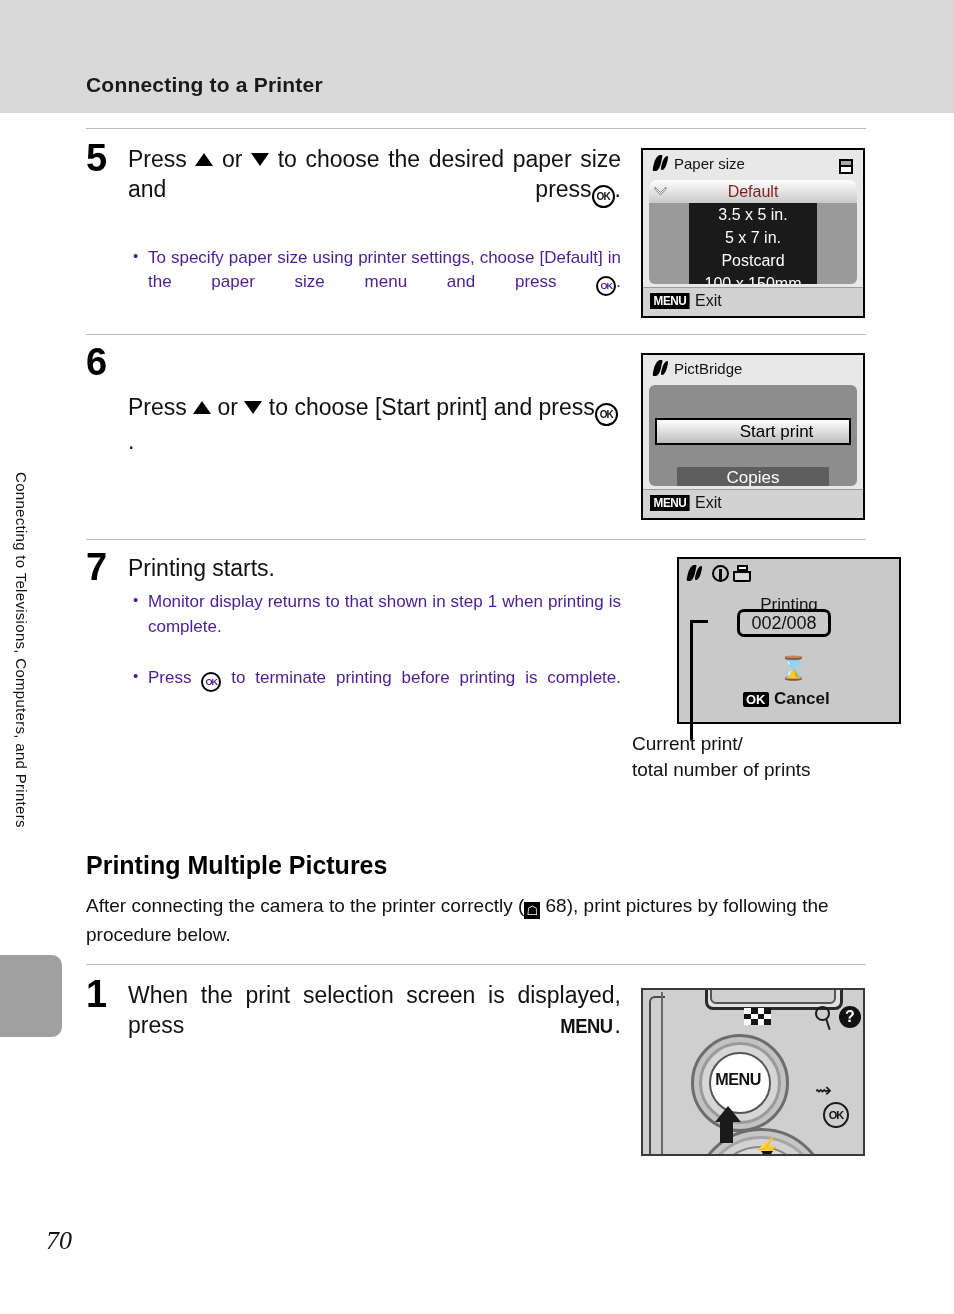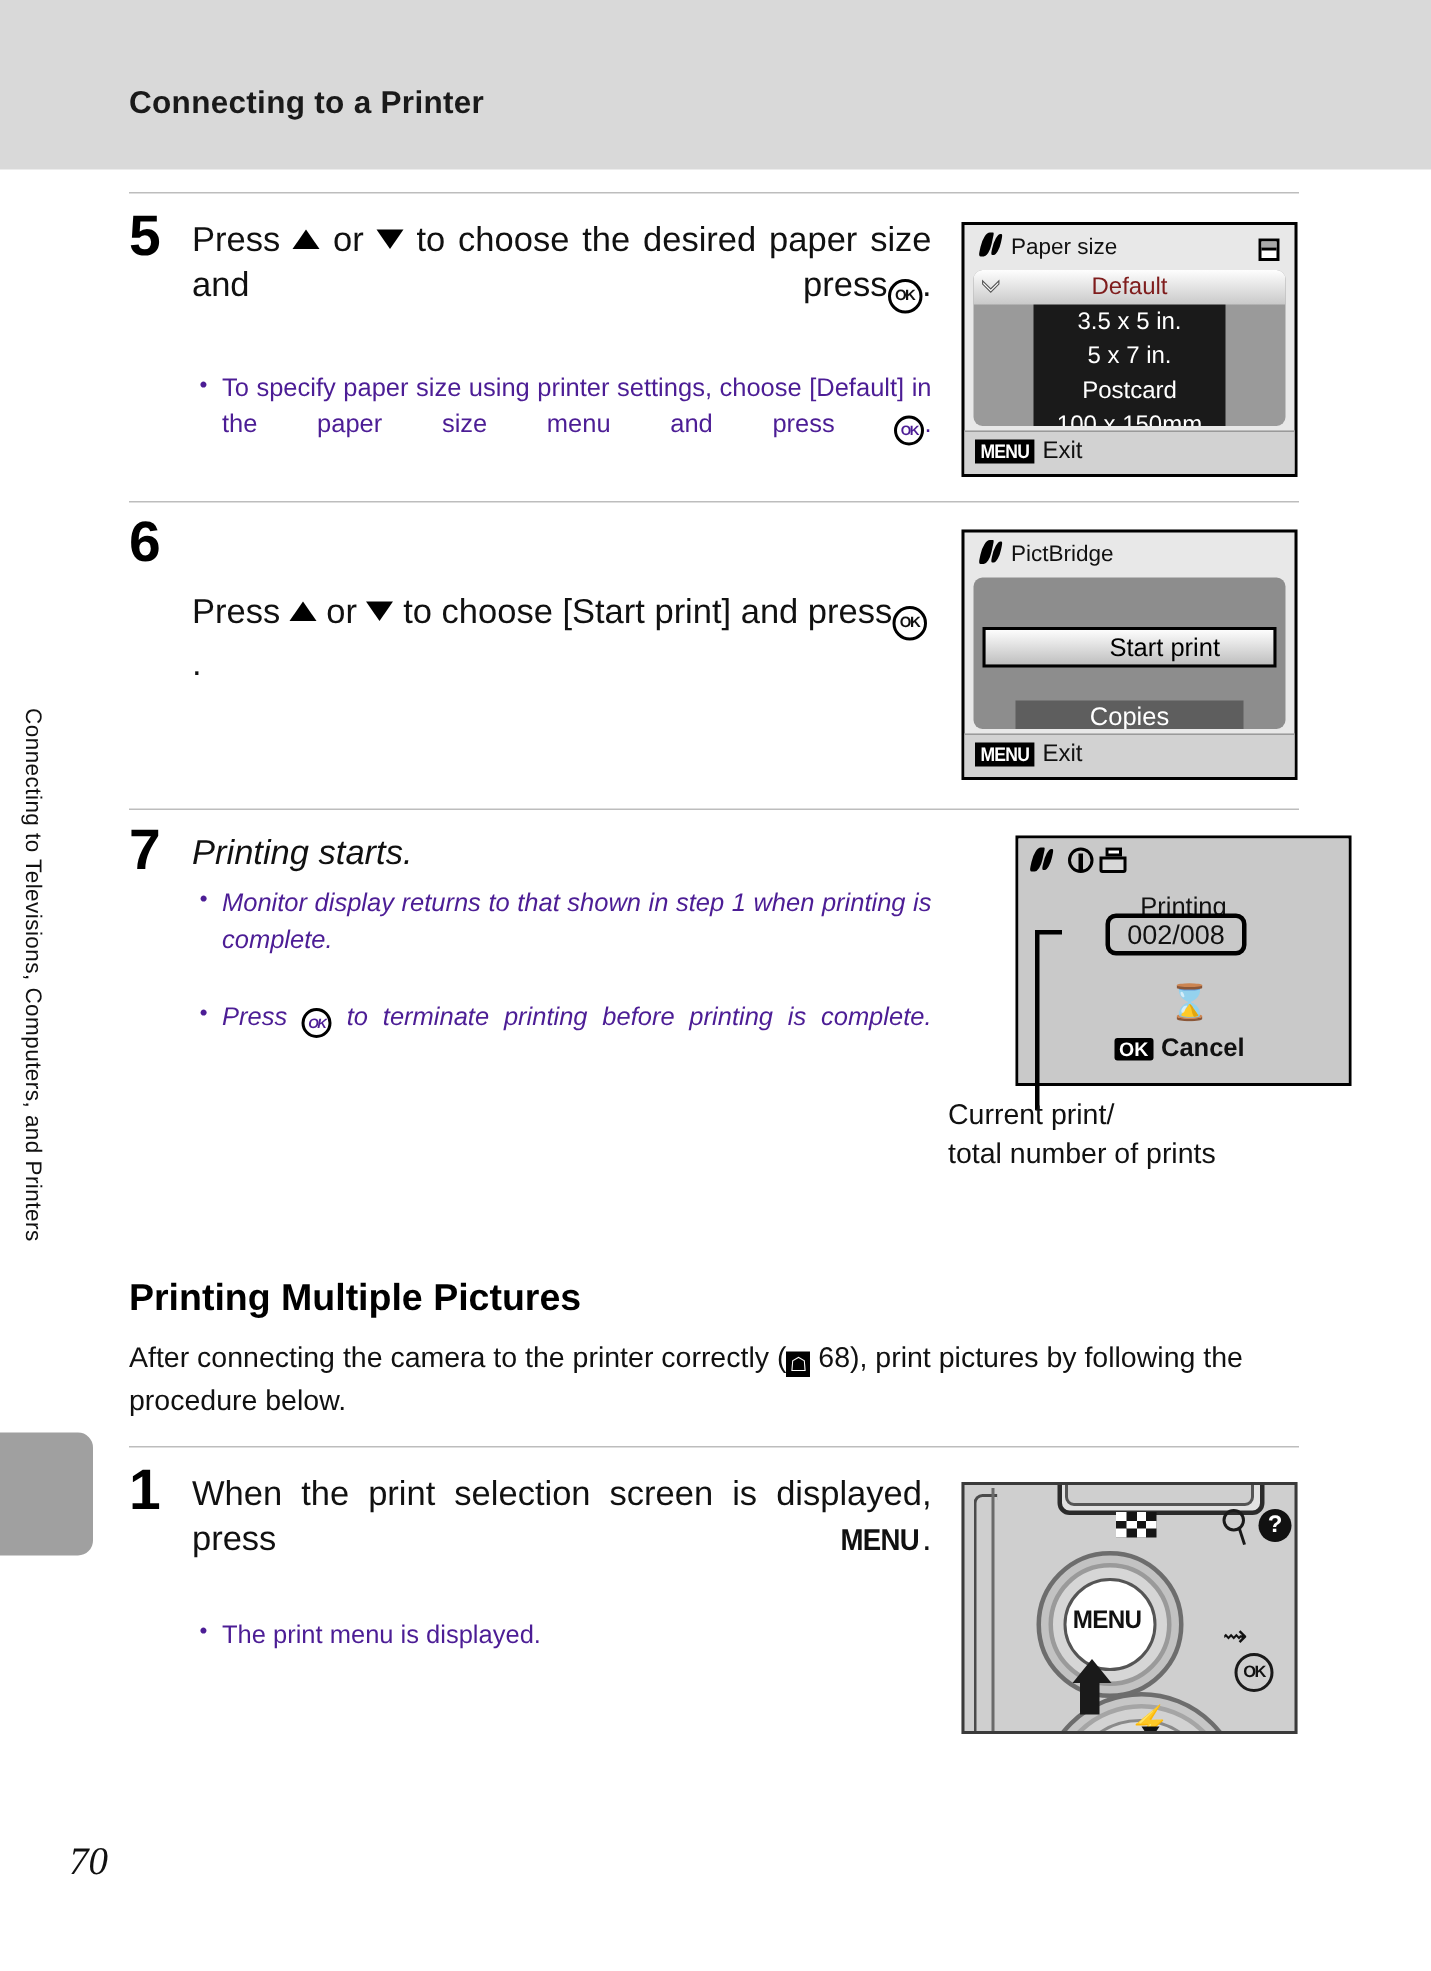--- a/index.html
+++ b/index.html
@@ -18,21 +18,21 @@
 
   
   .header-band {
     position: absolute;
     left: 0; top: 0;
     width: 954px; height: 113px;
     background: #d9d9d9;
   }
   .header-title {
     position: absolute;
-    left: 86px; top: 57px;
+    left: 86px; top: 73px;
     font-size: 21px;
     font-weight: 600;
     letter-spacing: .2px;
     color: #1a1a1a;
   }
 
   
   .side-tab-text {
     position: absolute;
     left: 30px;
@@ -754,21 +754,21 @@
     </div>
   </div>
   <div class="lcd-footer">
     <span class="menu-badge">MENU</span>
     <span class="footer-label">Exit</span>
   </div>
 </div>
 
 <div class="step" style="left:86px; top:548px; width:535px;">
   <div class="step-num">7</div>
-  <div class="step-body" style="width:493px;font-style:italic;">
+  <div class="step-body" style="width:493px;">
     <div class="step-head">Printing starts.</div>
     <div class="bullets">
       <div class="bullet justify"><span class="btxt"><span>Monitor display returns to that shown in step 1 when printing is complete.</span></span></div>
       <div class="bullet justify"><span class="btxt"><span>Press</span> <span class="ok-glyph small">OK</span> <span>to terminate printing before printing is complete.</span></span></div>
     </div>
   </div>
 </div>
 
 <div class="lcd" style="left:641px; top:557px; width:224px; height:167px;margin-left:36px;">
   <div class="print-panel">
@@ -795,23 +795,20 @@
 <div class="section-title">Printing Multiple Pictures</div>
 <div class="section-para"><span>After connecting the camera to the printer correctly (</span><span class="book-glyph">☖</span> <span>68), print pictures by following the procedure below.</span></div>
 
 <div class="step" style="left:86px; top:975px; width:535px;">
   <div class="step-num">1</div>
   <div class="step-body" style="width:493px;">
     <div class="step-head justify">
       <span>When the print selection screen is displayed, press</span>
       <span class="menu-glyph">MENU</span><span>.</span>
     </div>
-    <div class="bullets">
-      <div class="bullet">The print menu is displayed.</div>
-    </div>
   </div>
 </div>
 
 <div class="camera">
   <div class="cam-topstrip"></div>
   <div class="cam-topstrip2"></div>
   <div class="cam-leftedge"></div>
   <div class="cam-leftedge2"></div>
 
   <div class="thumb-icon">

